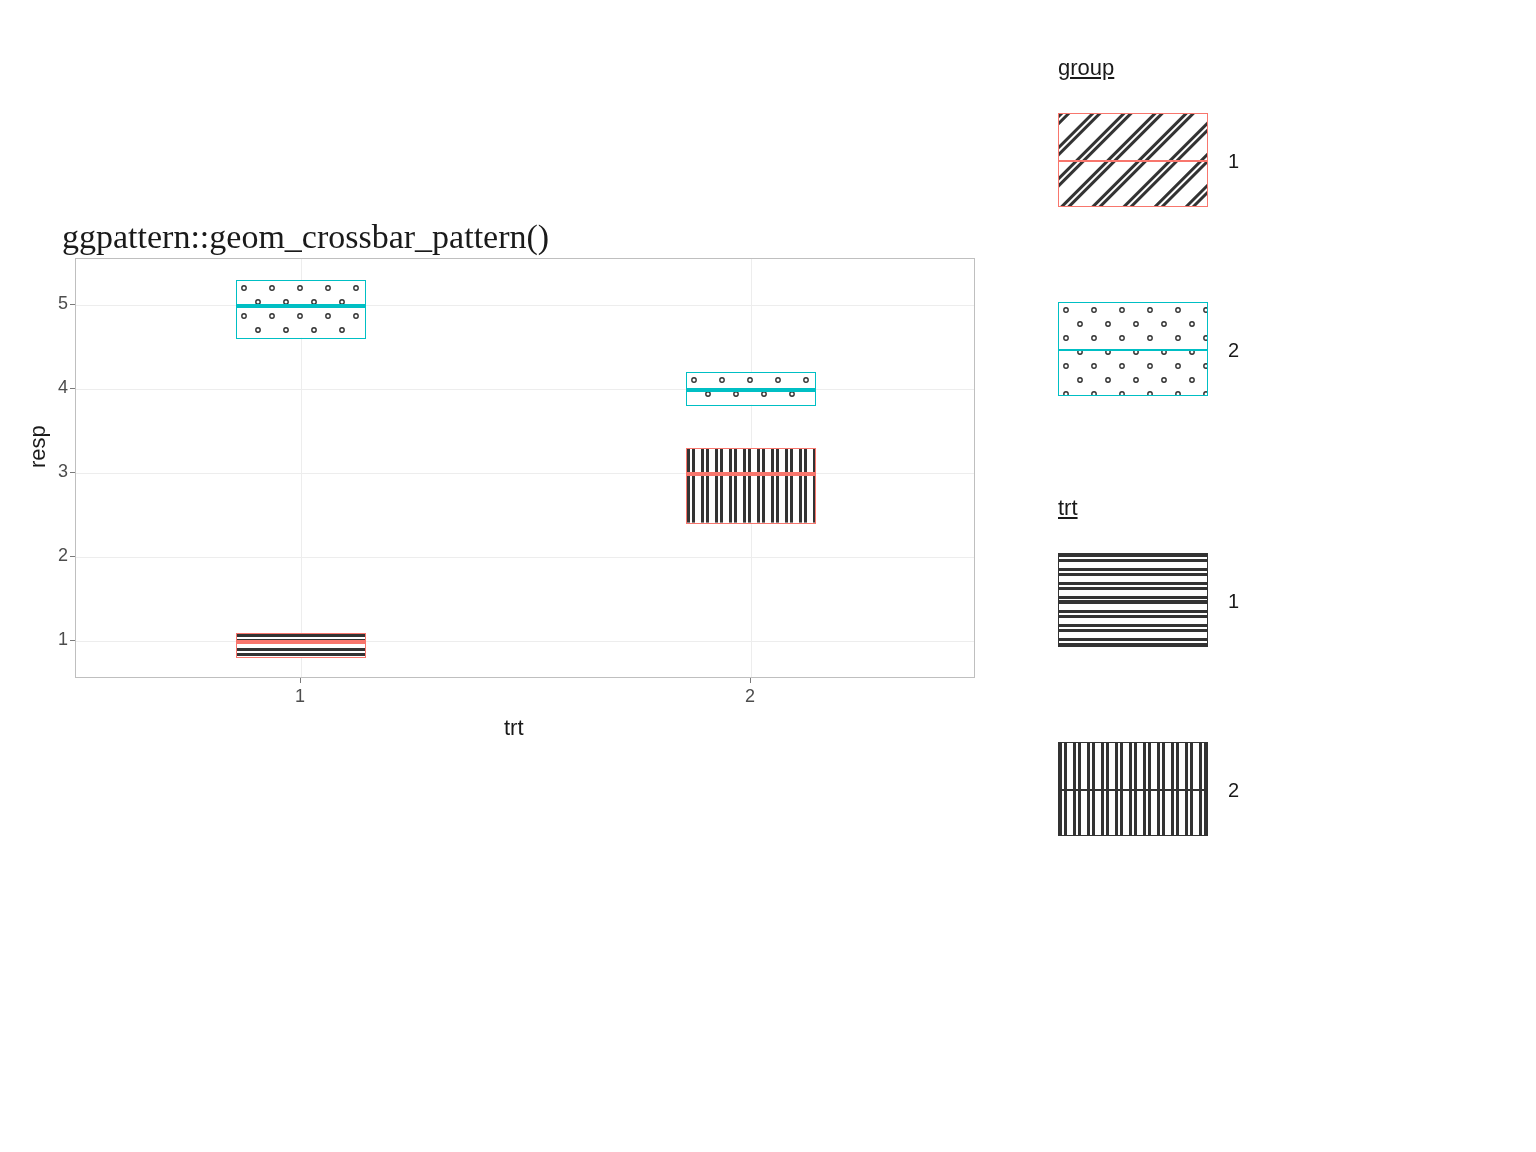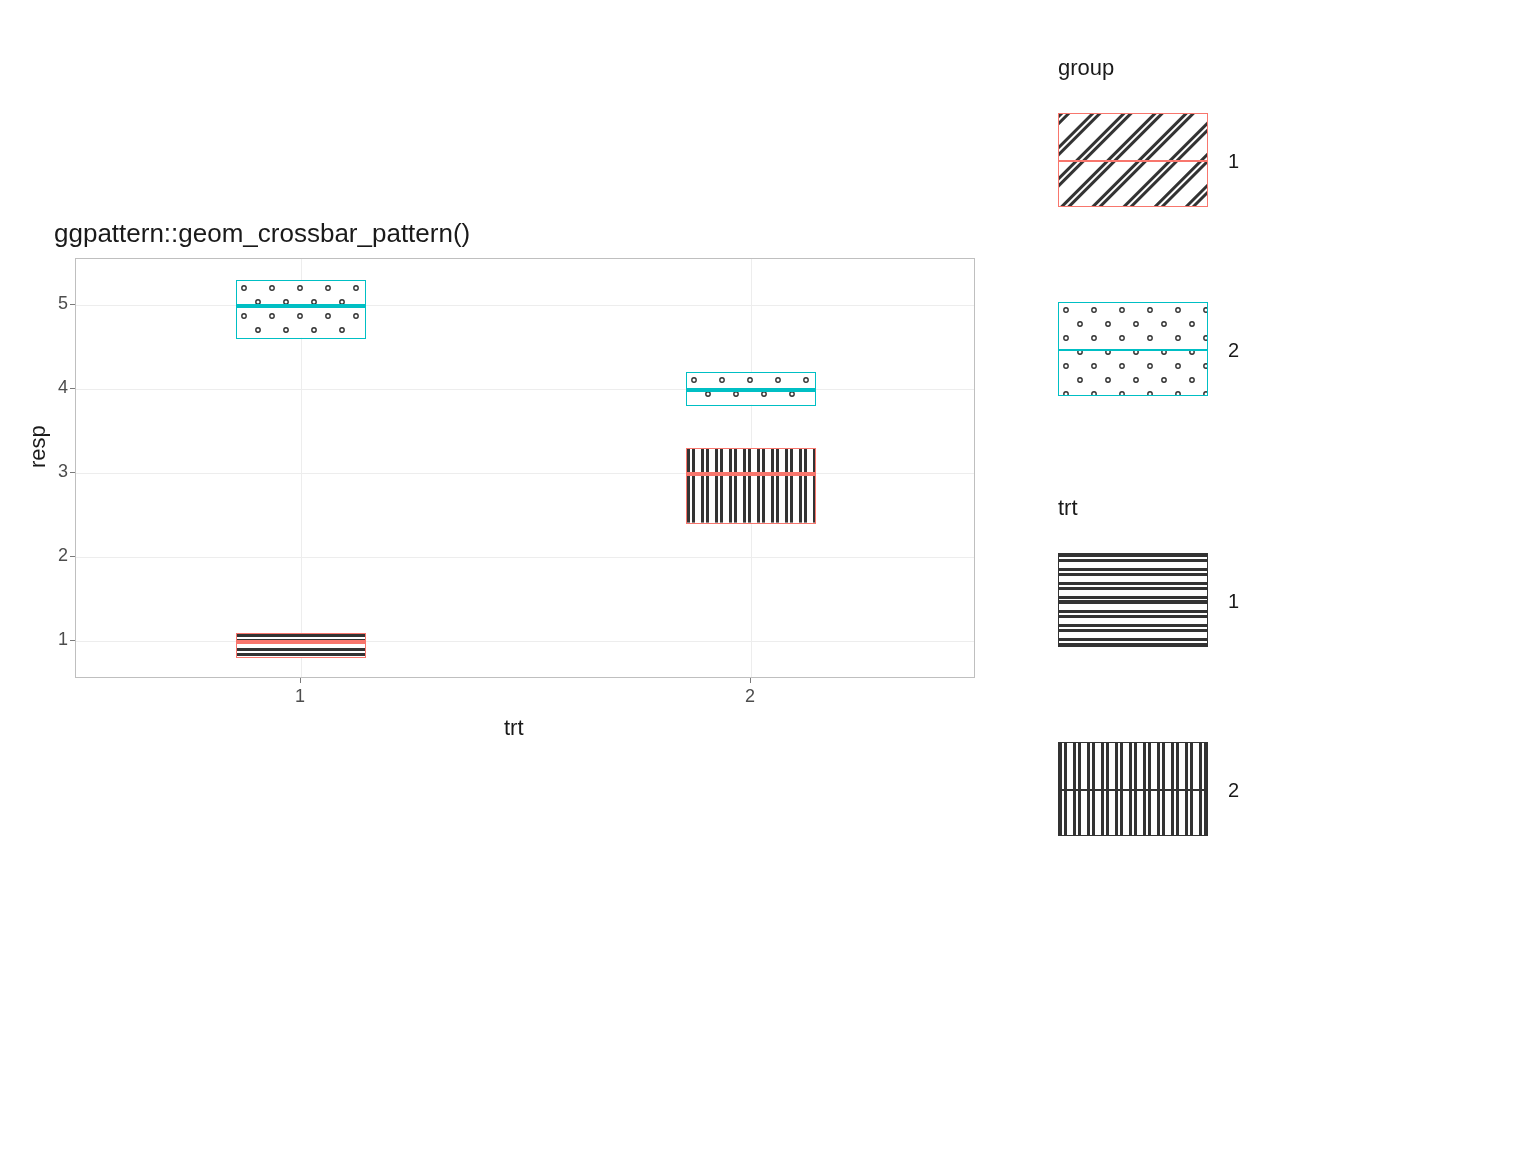--- a/index.html
+++ b/index.html
@@ -12,23 +12,24 @@
     color: #1a1a1a;
     overflow: hidden;
   }
   .root {
     position: relative;
     width: 1536px;
     height: 1152px;
   }
   .title {
     position: absolute;
-    left: 54px;
+    left: 62px;
     top: 218px;
-    font-size: 26px;
+    font-size: 34px;
+    font-family: Liberation Serif, serif;
   }
   .panel {
     position: absolute;
     left: 75px;
     top: 258px;
     width: 900px;
     height: 420px;
     border: 1.5px solid #bfbfbf;
     background: #ffffff;
     box-sizing: border-box;
@@ -91,20 +92,21 @@
   }
   .xtick-mark {
     position:absolute;
     width:1px; height:5px;
     background:#7a7a7a;
   }
 
   .legend-title {
     position:absolute;
     font-size: 22px;
+    text-decoration: underline;
   }
   .legend-key {
     position:absolute;
     width: 150px;
     height: 94px;
     box-sizing:border-box;
   }
   .legend-key svg {
     position:absolute; left:0; top:0; width:100%; height:100%;
   }

